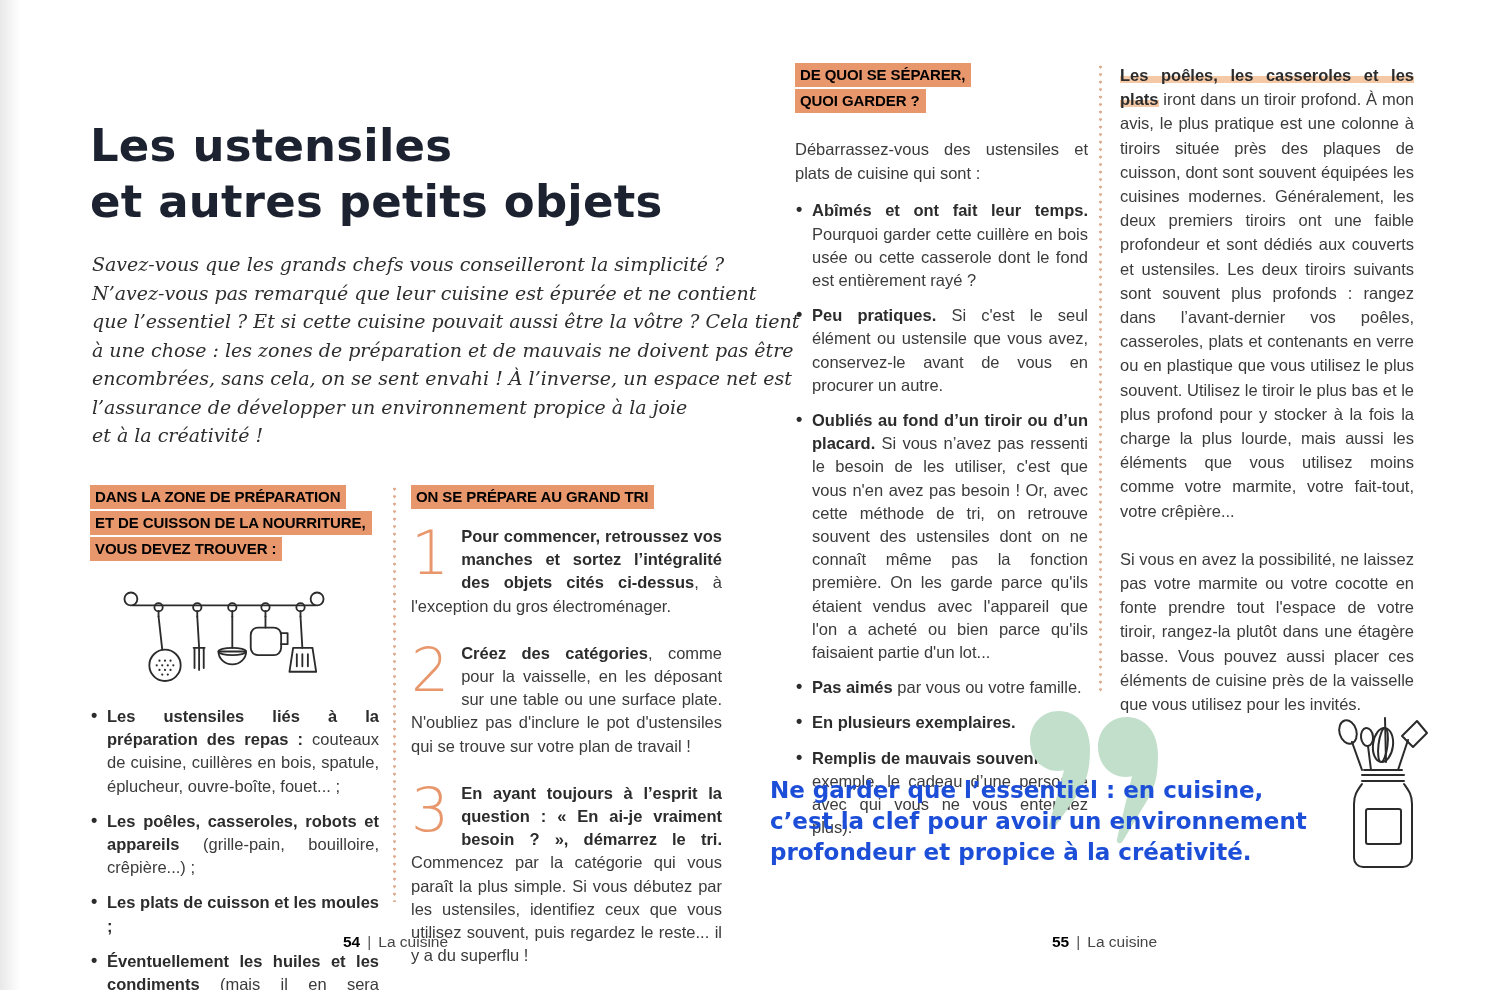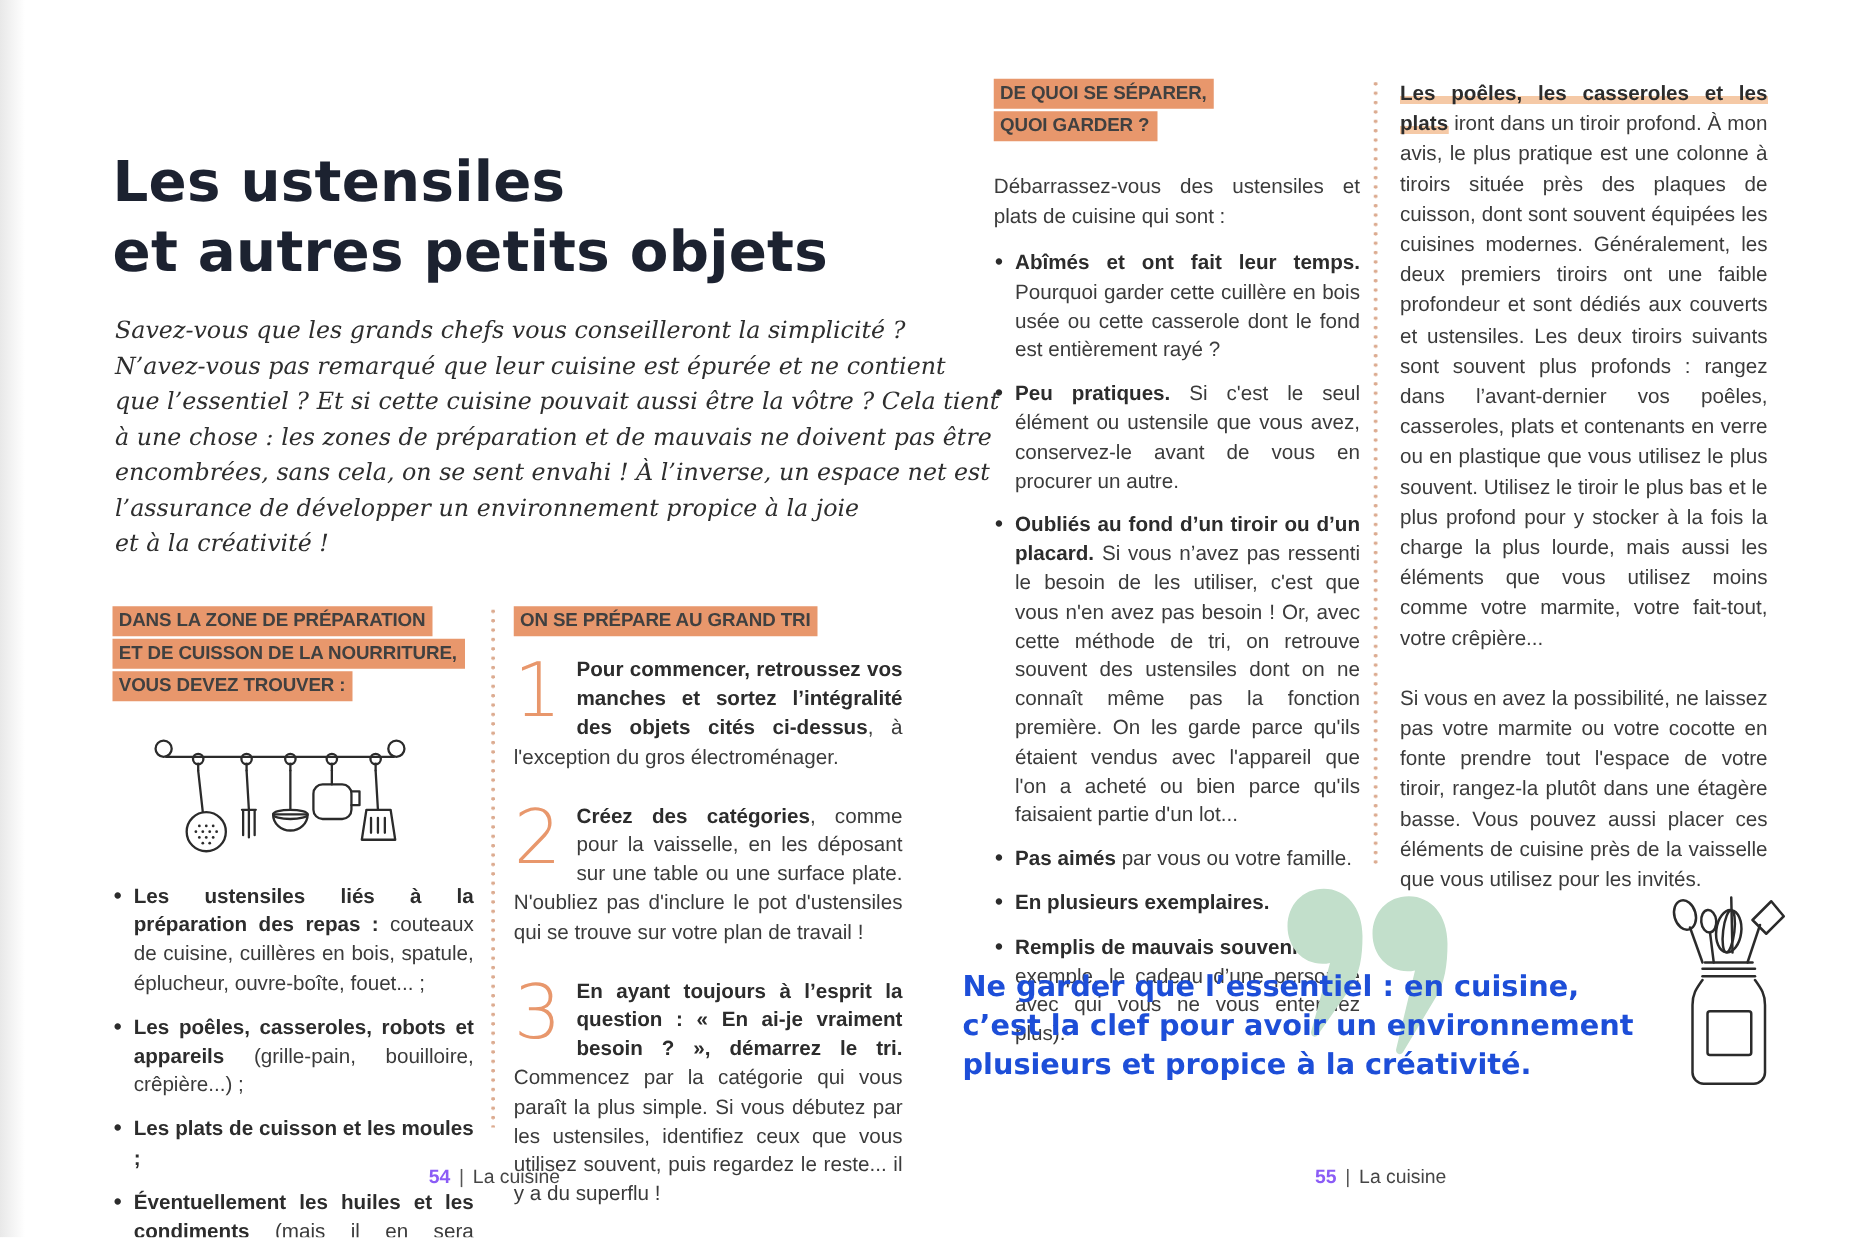--- a/index.html
+++ b/index.html
@@ -26,21 +26,21 @@
   .intro{position:absolute;left:92px;top:250px;width:700px;font-family:"DejaVu Serif",serif;
     font-style:italic;font-size:19px;line-height:28.5px;color:#2e2e2e;}
   .intro div{white-space:nowrap;}
   .col{position:absolute;}
   .colL1{left:90px;top:485px;width:289px;}
   .colL2{left:411px;top:485px;width:311px;}
   .colR1{left:795px;top:63px;width:293px;}
   .colR2{left:1120px;top:63px;width:294px;}
   
   .hl-line{margin-bottom:2px;line-height:0;}
-  .hl-line span{display:inline-block;background:var(--orange);color:#404040;font-weight:700;
+  .hl-line span{display:inline-block;background:var(--orange);color:#000000;font-weight:700;
     font-size:15px;line-height:17px;padding:3px 6px 4px 5px;letter-spacing:-.1px;white-space:nowrap;}
   
   .rack{margin:14px 0 6px 28px;}
   
   .bullets{margin-top:8px;}
   .bullet{position:relative;padding-left:17px;margin-bottom:12px;font-size:16.5px;
     line-height:23.2px;text-align:justify;}
   .bullet .dot::before{content:"\2022";}
   .bullet .dot{position:absolute;left:1px;top:-1px;font-weight:700;font-size:18px;color:var(--ink-bold);}
   .bullet strong,.step strong,.para strong{font-weight:700;color:var(--ink-bold);}
@@ -65,21 +65,21 @@
   .quote-marks{position:absolute;left:258px;top:6px;z-index:1;}
   .quote-text{position:absolute;left:0;top:72px;width:100%;z-index:2;text-align:left;
     font-family:"DejaVu Sans",sans-serif;font-weight:700;font-size:23px;line-height:31px;color:#1d4ed8;}
   .quote-text div{white-space:nowrap;}
   
   .jar{position:absolute;left:1322px;top:712px;}
   
   .footer{position:absolute;top:933px;font-size:15.5px;color:#454545;}
   .footer.l{left:343px;}
   .footer.r{left:1052px;}
-  .footer b{font-weight:700;color:#8b5cf6;}
+  .footer b{font-weight:700;color:#000000;}
   .footer .sep{margin:0 7px;color:#555;}
   svg .ln{fill:none;stroke:#2b2b2b;stroke-width:2;stroke-linecap:round;stroke-linejoin:round;}
 </style>
 </head>
 <body>
 
 <div class="spread">
   <div class="edge-shade"></div>
 
   <h1 class="page-title">
@@ -213,21 +213,21 @@
       <svg width="132" height="142" viewBox="0 0 132 142">
         <g fill="#c2dfcb">
           <path d="M31 2 C14 2 2 15 2 32 C2 49 14 62 30 62 c2 0 4 -.2 6 -.7 L21 116 c-1 4 3 6 5.5 2.6 L52 82 C60 70 62 56 62 40 C62 17 49 2 31 2 Z"></path>
           <path d="M99 8 C82 8 70 21 70 38 C70 55 82 68 98 68 c2 0 4 -.2 6 -.7 L89 130 c-1 4 3 6 5.5 2.6 L120 90 C128 78 130 62 130 46 C130 23 117 8 99 8 Z"></path>
         </g>
       </svg>
     </div>
     <div class="quote-text">
         <div>Ne garder que l’essentiel : en cuisine,</div>
         <div>c’est la clef pour avoir un environnement</div>
-        <div>plusieurs et propice à la créativité.</div>
+        <div>profondeur et propice à la créativité.</div>
       </div>
   </div>
 
   <div class="jar">
     <svg width="122" height="160" viewBox="0 0 122 160">
 
       <line class="ln" x1="63" y1="6" x2="64" y2="50"></line>
       <ellipse class="ln" cx="61" cy="33" rx="10" ry="17" transform="rotate(7 61 33)"></ellipse>
       <ellipse class="ln" cx="61" cy="33" rx="4.5" ry="17" transform="rotate(7 61 33)"></ellipse>
 

